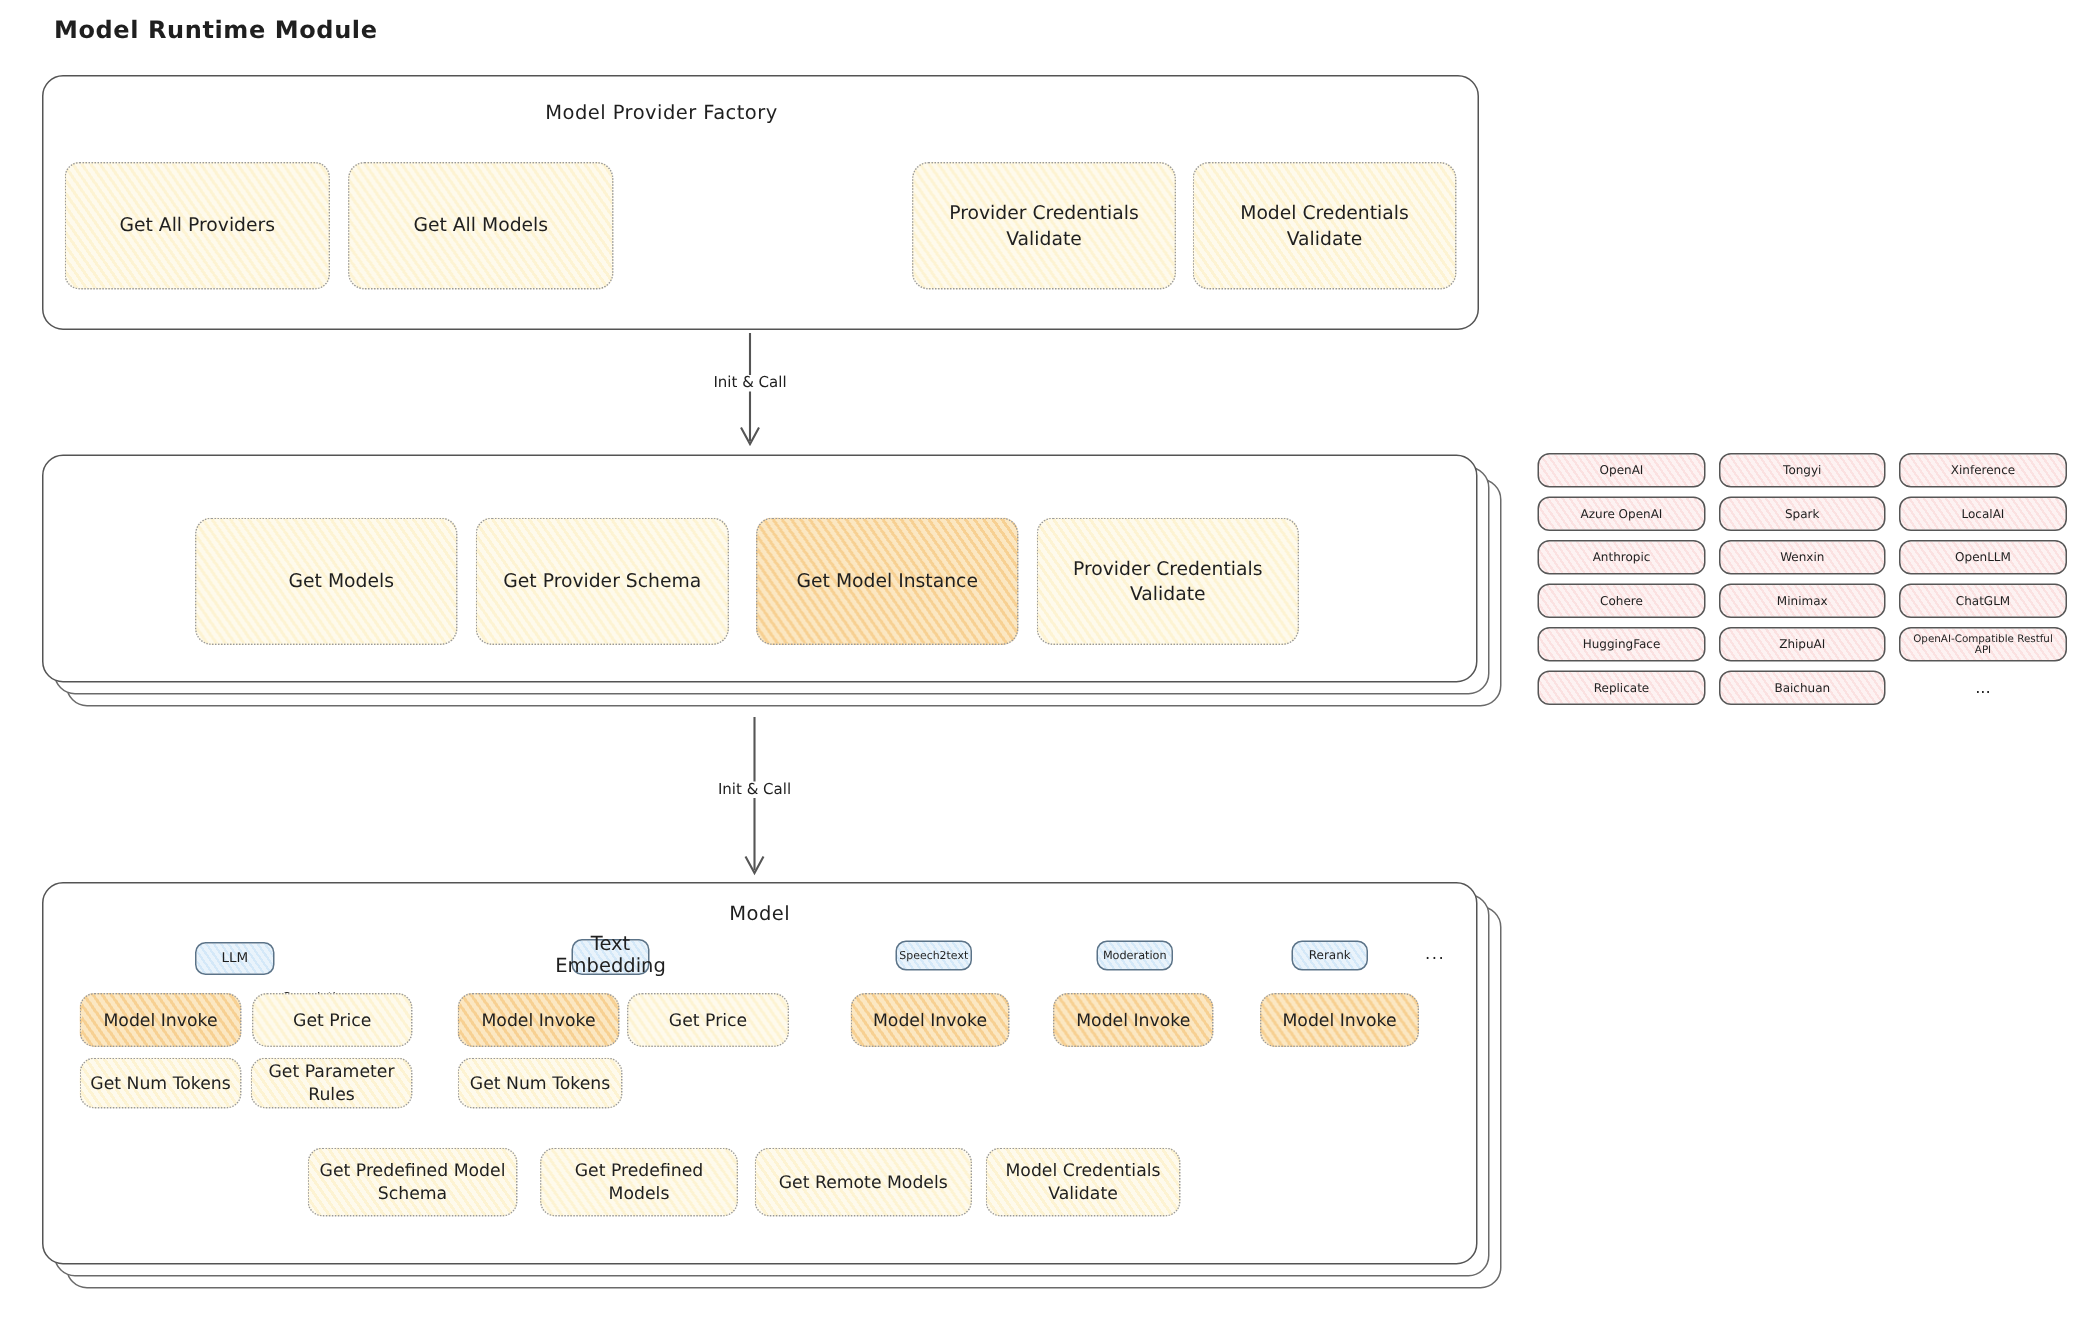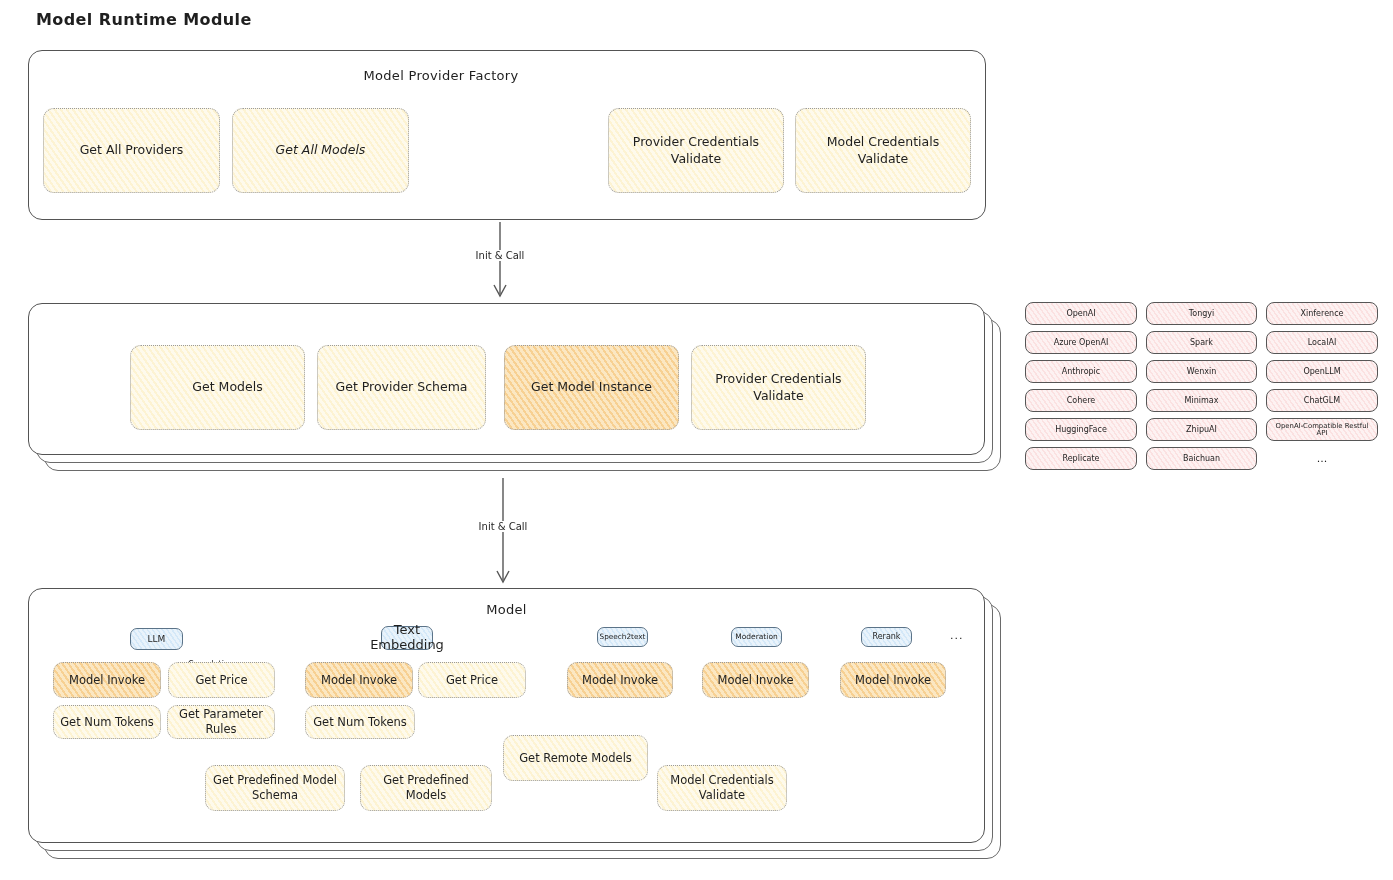--- a/index.html
+++ b/index.html
@@ -35,22 +35,22 @@
 </style>
 </head>
 <body>
 
 <div class="canvas">
 
   <div class="page-title" style="left:36px; top:10px;">Model Runtime Module</div>
 
   <div class="container" style="left:28px; top:50px; width:958px; height:170px;"></div>
   <div class="sec-title" style="left:42px; top:68px; width:774px;margin-left:12px;">Model Provider Factory</div>
-  <div class="btn" style="left:43px; top:108px; width:177px; height:85px;">Get All Providers</div>
-  <div class="btn" style="left:232px; top:108px; width:177px; height:85px;font-style:italic;">Get All Models</div>
+  <div class="btn" style="left:43px; top:108px; width:177px; height:85px;border-radius:10px;">Get All Providers</div>
+  <div class="btn" style="left:232px; top:108px; width:177px; height:85px;">Get All Models</div>
   <div class="btn" style="left:608px; top:108px; width:176px; height:85px;">Provider Credentials Validate</div>
   <div class="btn" style="left:795px; top:108px; width:176px; height:85px;">Model Credentials Validate</div>
 
   <svg class="abs" style="left:491px; top:222px;" width="18" height="76" viewBox="0 0 18 76">
     <line x1="9" y1="0" x2="9" y2="72" stroke="#555" stroke-width="1.4"></line>
     <polyline points="3,63 9,74 15,63" fill="none" stroke="#555" stroke-width="1.4"></polyline>
   </svg>
   <div class="arrow-label" style="left:500px; top:250px;">Init &amp; Call</div>
 
   <div class="stack" style="left:44px; top:319px; width:957px; height:152px;"></div>
@@ -109,16 +109,16 @@
   <div class="btn hl sm" style="left:567px; top:662px; width:106px; height:36px;">Model Invoke</div>
   <div class="btn hl sm" style="left:702px; top:662px; width:107px; height:36px;">Model Invoke</div>
   <div class="btn hl sm" style="left:840px; top:662px; width:106px; height:36px;">Model Invoke</div>
 
   <div class="btn sm" style="left:53px; top:705px; width:108px; height:34px;">Get Num Tokens</div>
   <div class="btn sm" style="left:167px; top:705px; width:108px; height:34px;">Get Parameter Rules</div>
   <div class="btn sm" style="left:305px; top:705px; width:110px; height:34px;">Get Num Tokens</div>
 
   <div class="btn sm" style="left:205px; top:765px; width:140px; height:46px;">Get Predefined Model Schema</div>
   <div class="btn sm" style="left:360px; top:765px; width:132px; height:46px;">Get Predefined Models</div>
-  <div class="btn sm" style="left:503px; top:735px; width:145px; height:46px;">Get Remote Models</div>
+  <div class="btn sm" style="left:503px; top:765px; width:145px; height:46px;">Get Remote Models</div>
   <div class="btn sm" style="left:657px; top:765px; width:130px; height:46px;">Model Credentials Validate</div>
 
 </div>
 
 </body></html>

